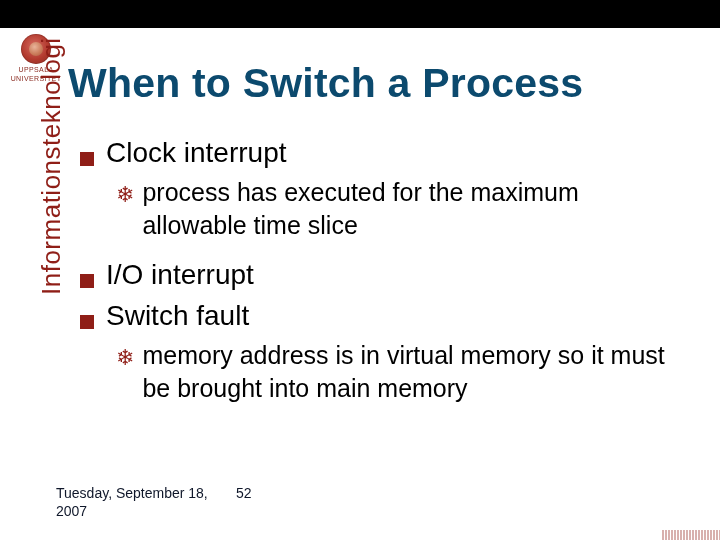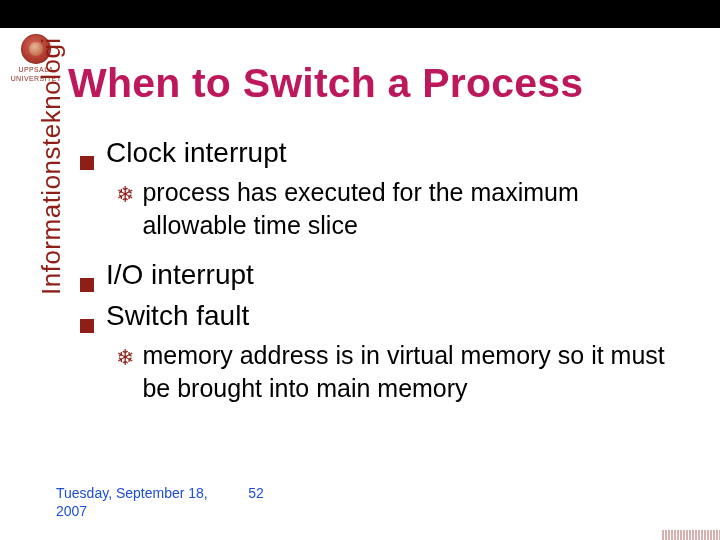--- a/index.html
+++ b/index.html
@@ -47,21 +47,21 @@
     color: #8a2a20;
     margin-top: 2px;
     text-align: center;
   }
   .slide-title {
     position: absolute;
     top: 60px;
     left: 68px;
     font-size: 41px;
     font-weight: bold;
-    color: #be185d;
+    color: #0c4a6e;
     letter-spacing: 0.2px;
   }
   .sidebar-label {
     position: absolute;
     left: 36px;
     top: 295px;
     transform: rotate(-90deg);
     transform-origin: left top;
     font-size: 26px;
     color: #8f1e17;
@@ -70,21 +70,21 @@
   }
   .content {
     position: absolute;
     top: 135px;
     left: 80px;
     right: 40px;
     color: #000000;
   }
   .top-item {
     display: flex;
-    align-items: flex-end;
+    align-items: center;
     margin-bottom: 6px;
     font-size: 28px;
   }
   .square-bullet {
     width: 14px;
     height: 14px;
     background: #8f1e17;
     flex: 0 0 auto;
     margin-top: 12px;
     margin-right: 12px;
@@ -110,25 +110,25 @@
   .sub-item-text { flex: 1; }
   .gap-before { margin-top: 16px; }
   .footer {
     position: absolute;
     bottom: 20px;
     left: 56px;
     right: 24px;
     display: flex;
     align-items: flex-start;
     font-size: 14px;
-    color: #1d4ed8;
+    color: #0f172a;
   }
   .footer-date { width: 180px; line-height: 1.25; }
   .footer-title { flex: 1; text-align: left; padding-left: 40px; }
-  .footer-num { width: 40px; text-align: center; }
+  .footer-num { width: 40px; text-align: left; }
   .slide-accent {
     position: absolute;
     right: 0;
     bottom: 0;
     width: 58px;
     height: 10px;
     background: repeating-linear-gradient(to right,#8f1e17 0 2px,#ffffff 2px 3px);
     opacity: 0.35;
   }
 </style>

